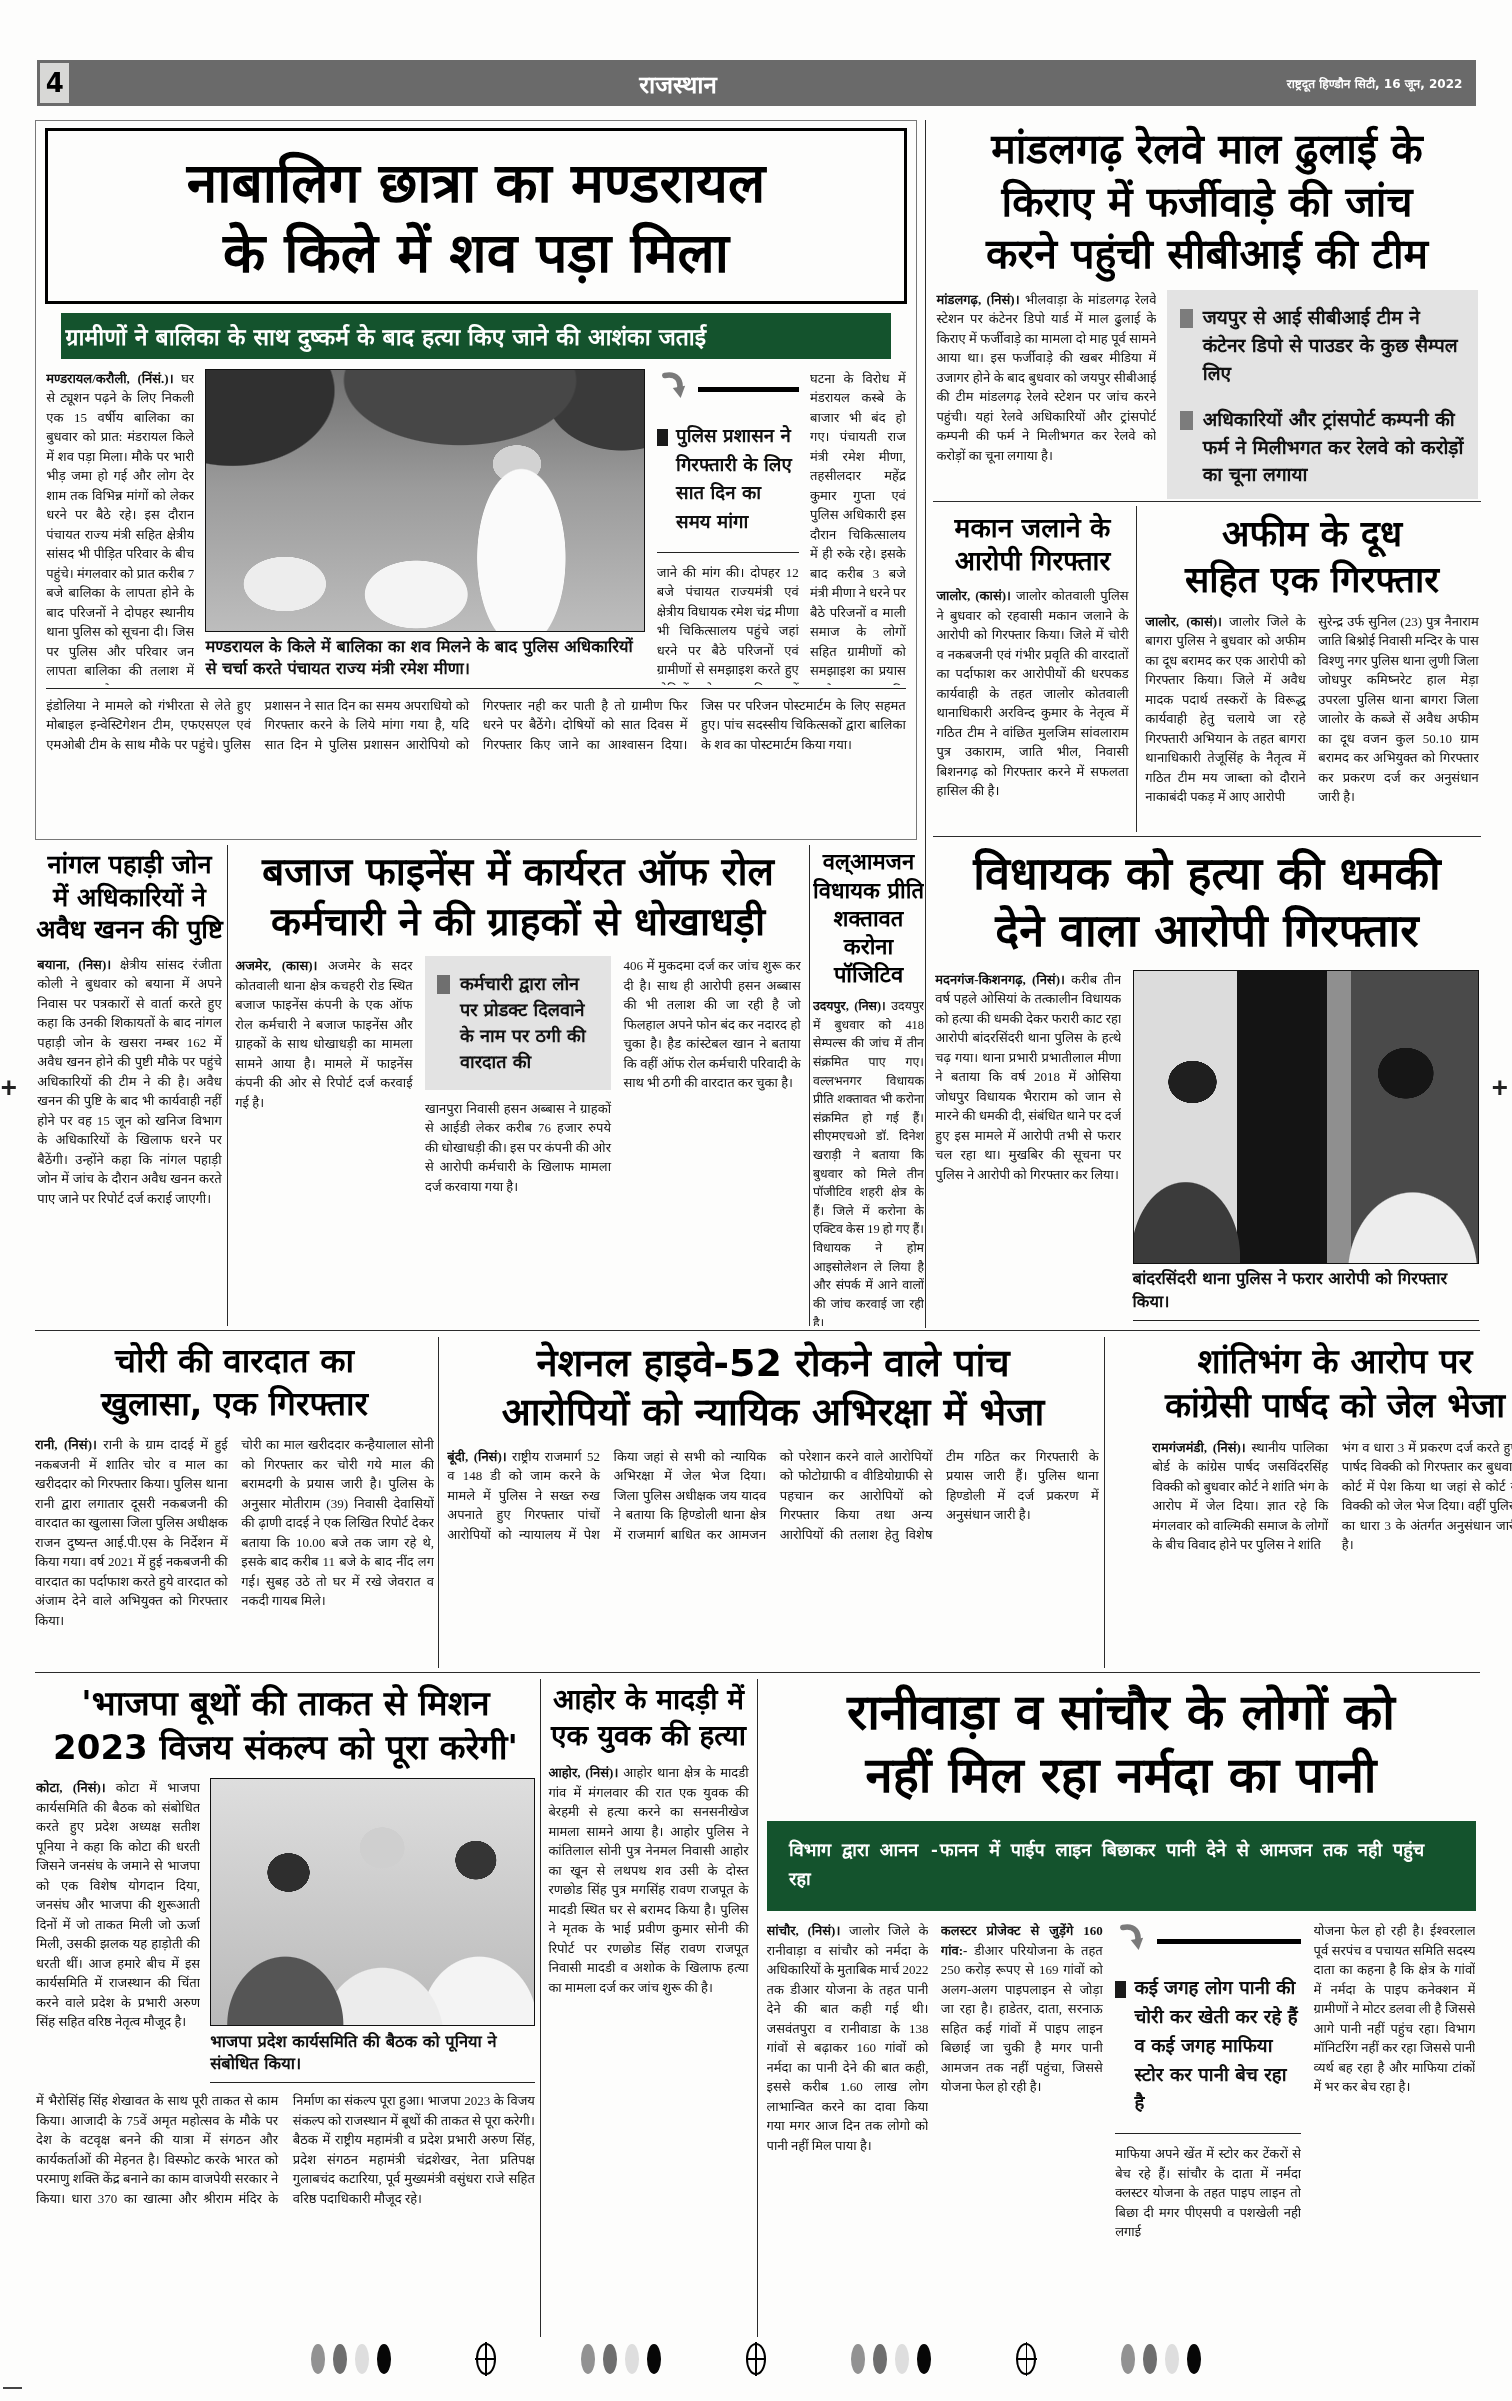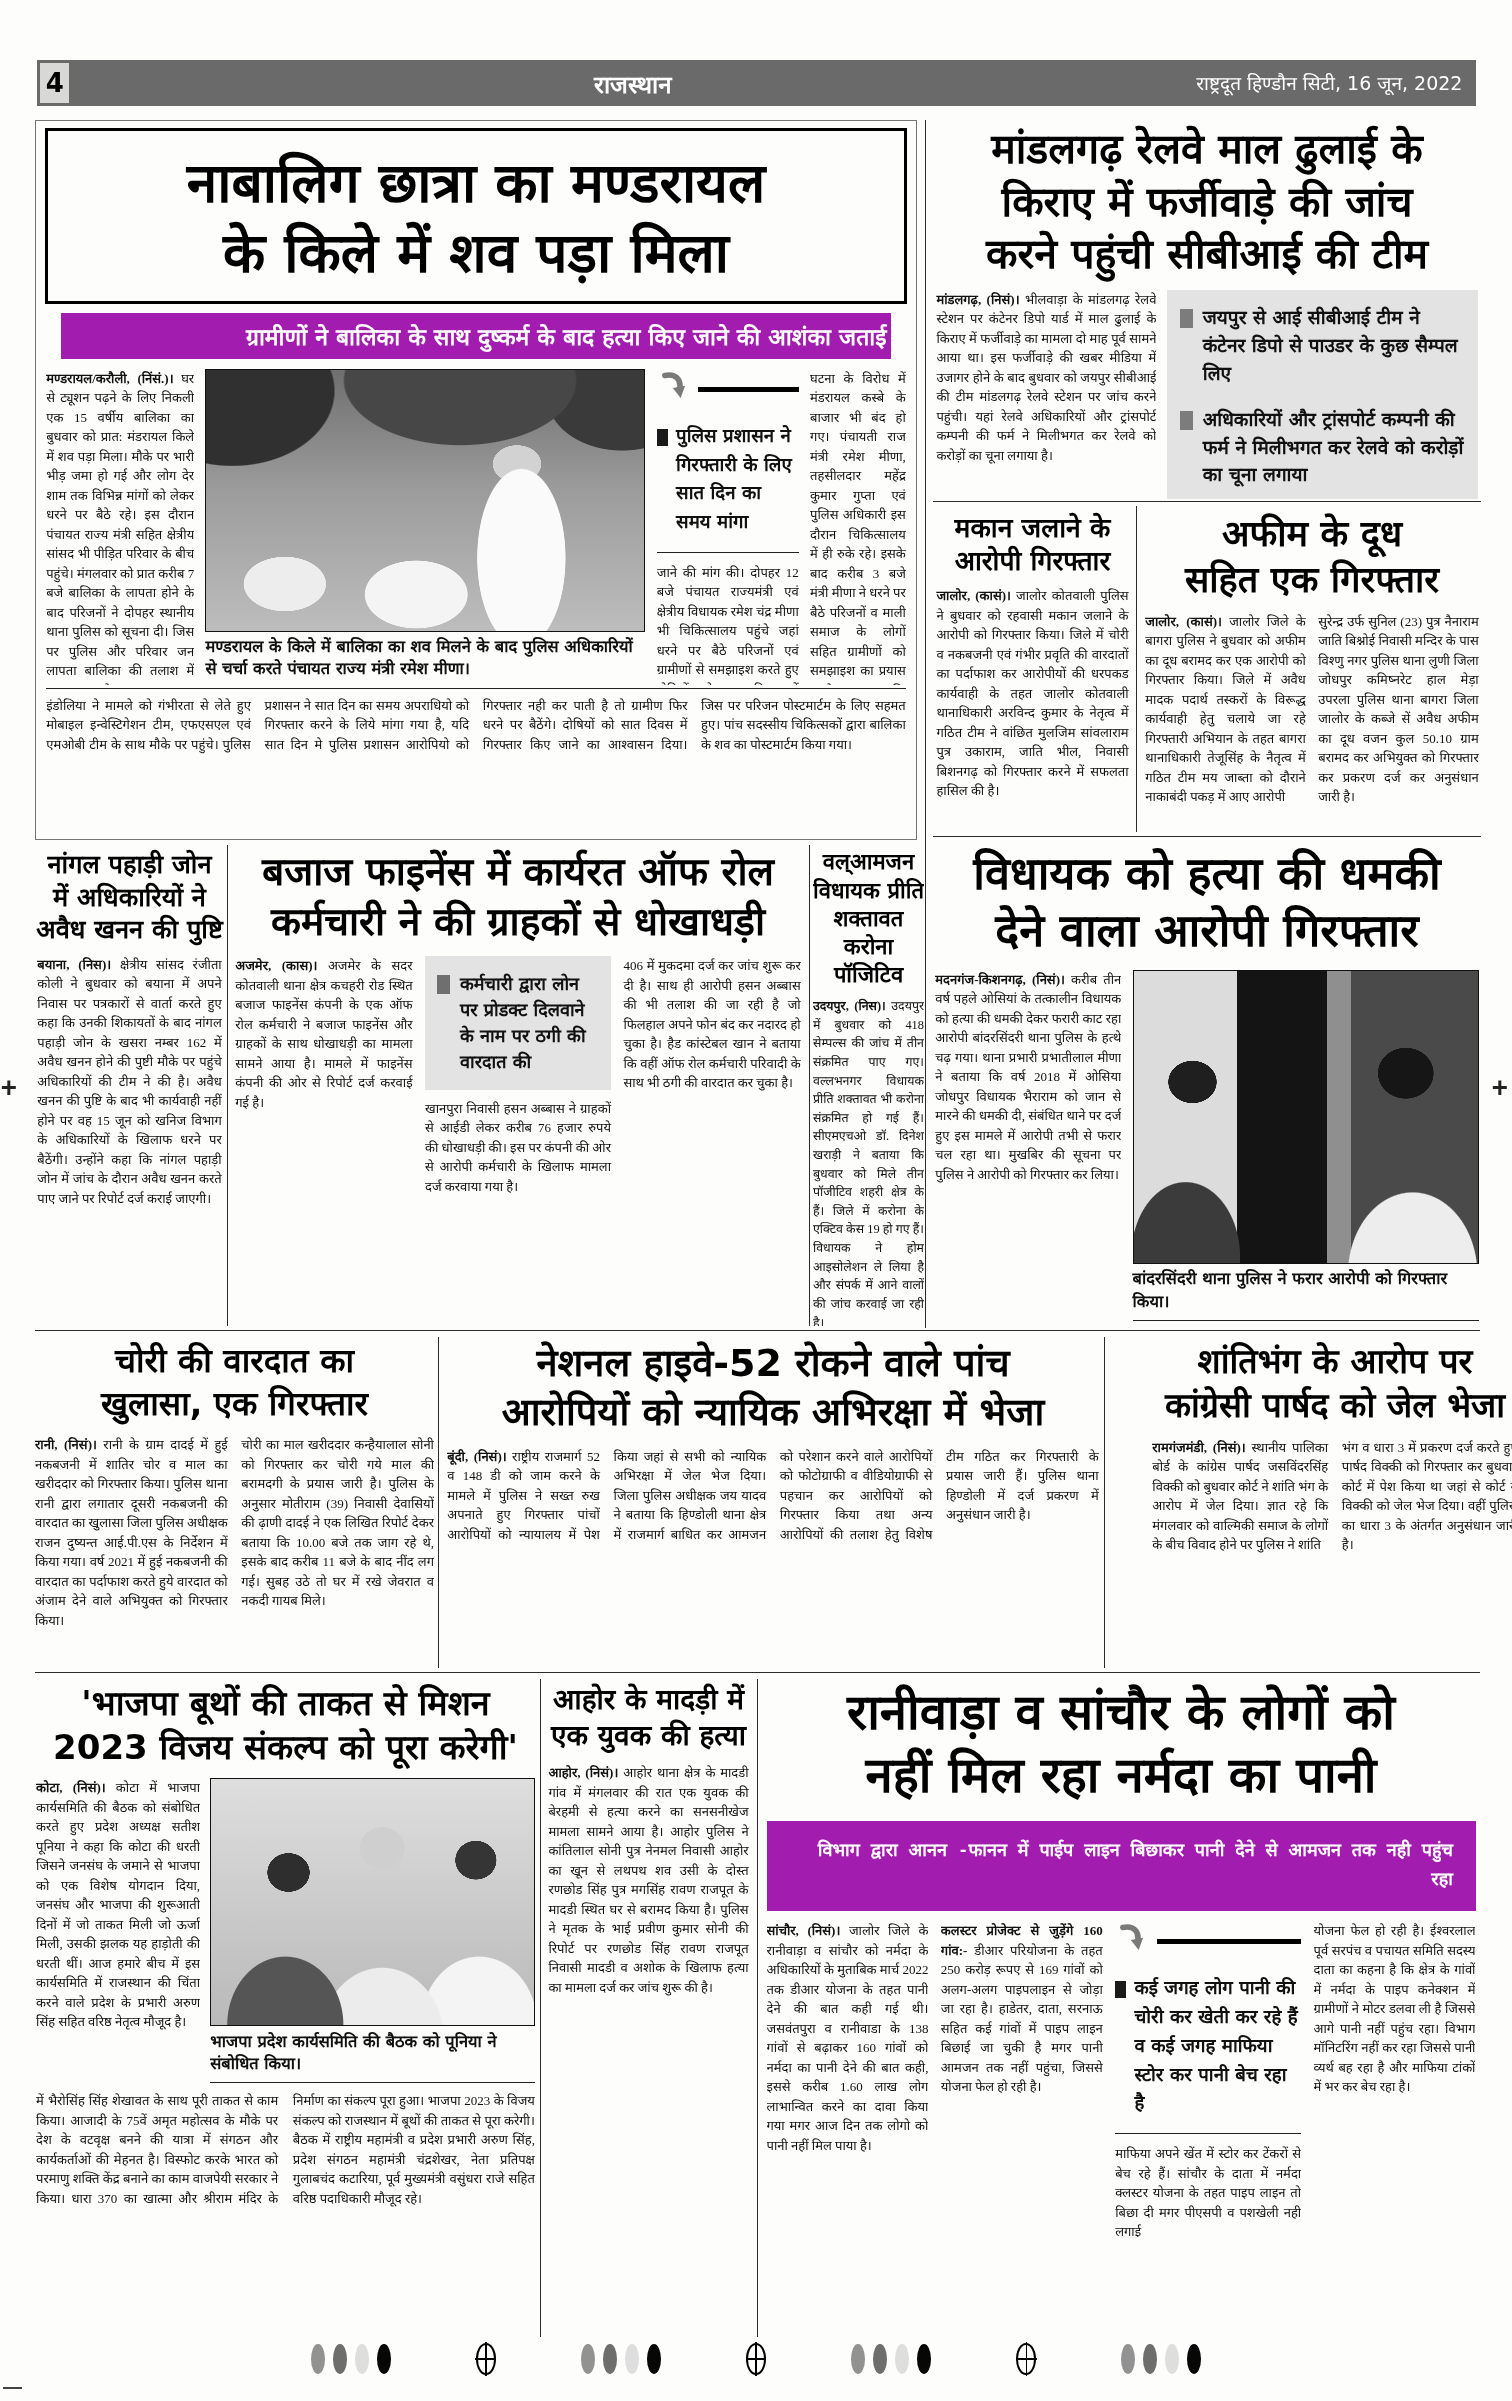--- a/index.html
+++ b/index.html
@@ -11,31 +11,31 @@
   .masthead{
     position:absolute; left:37px; top:60px; width:1439px; height:46px;
     background:#6a6a6a; display:flex; align-items:center;
     font-family:"DejaVu Sans", sans-serif;
   }
   .pagenum{
     width:29px; height:40px; margin-left:3.4px; background:#d8d8d6;
     color:#000; font-size:26px; font-weight:700; display:flex; align-items:center; justify-content:center;
   }
   .section-title{flex:1; text-align:center; color:#fff; font-size:24px; font-weight:700;}
-  .edition{color:#fff; font-size:19px; font-weight:400; padding-right:13.6px; white-space:nowrap;}
+  .edition{color:#fff; font-size:12px; font-weight:700; padding-right:13.6px; white-space:nowrap;}
   
   .art{position:absolute; overflow:hidden; box-sizing:border-box;}
   .hl{font-family:"DejaVu Sans", sans-serif; font-weight:800; text-align:center; color:#000; text-wrap:balance; line-height:1.28;}
   .body{font-size:13px; line-height:1.5; text-align:justify; margin:0; padding:0;}
   .dl{font-weight:700;}
   .cols2{column-count:2; column-gap:14.7px;}
   .cols4{column-count:4; column-gap:13.6px;}
   .caption{font-family:"DejaVu Sans", sans-serif; font-weight:700; font-size:16.4px; line-height:1.35; margin-top:4.5px;}
   .cap-rule{border:0; border-top:1.1px solid #222; margin:6.8px 0 0;}
-  .graybar{background:#a21caf; color:#fff; font-family:"DejaVu Sans", sans-serif; font-weight:700; text-align:right;}
+  .graybar{background:#14532d; color:#fff; font-family:"DejaVu Sans", sans-serif; font-weight:700; text-align:left;}
   .photo{background-color:#9a9a9a; border:1.1px solid #111;}
   
   .pullq{padding-top:2.3px;}
   .pq-head{display:flex; align-items:center; gap:5.6px; margin-bottom:14.7px;}
   .pq-rule{flex:1; height:5.1px; background:#000;}
   .pq-text{display:flex; gap:8px; font-family:"DejaVu Sans", sans-serif; font-weight:700; font-size:18.6px; line-height:1.55;}
   .pq-sq{width:11.3px; height:17px; background:#1a1a1a; flex:0 0 auto; margin-top:6.8px;}
   .pq-under{border:0; border-top:1.1px solid #222; margin:14.7px 0 10.2px;}
   
   .bullet-box{background:#e3e3e3; padding:14.7px 13.6px; display:flex; flex-direction:column; gap:19px;}

